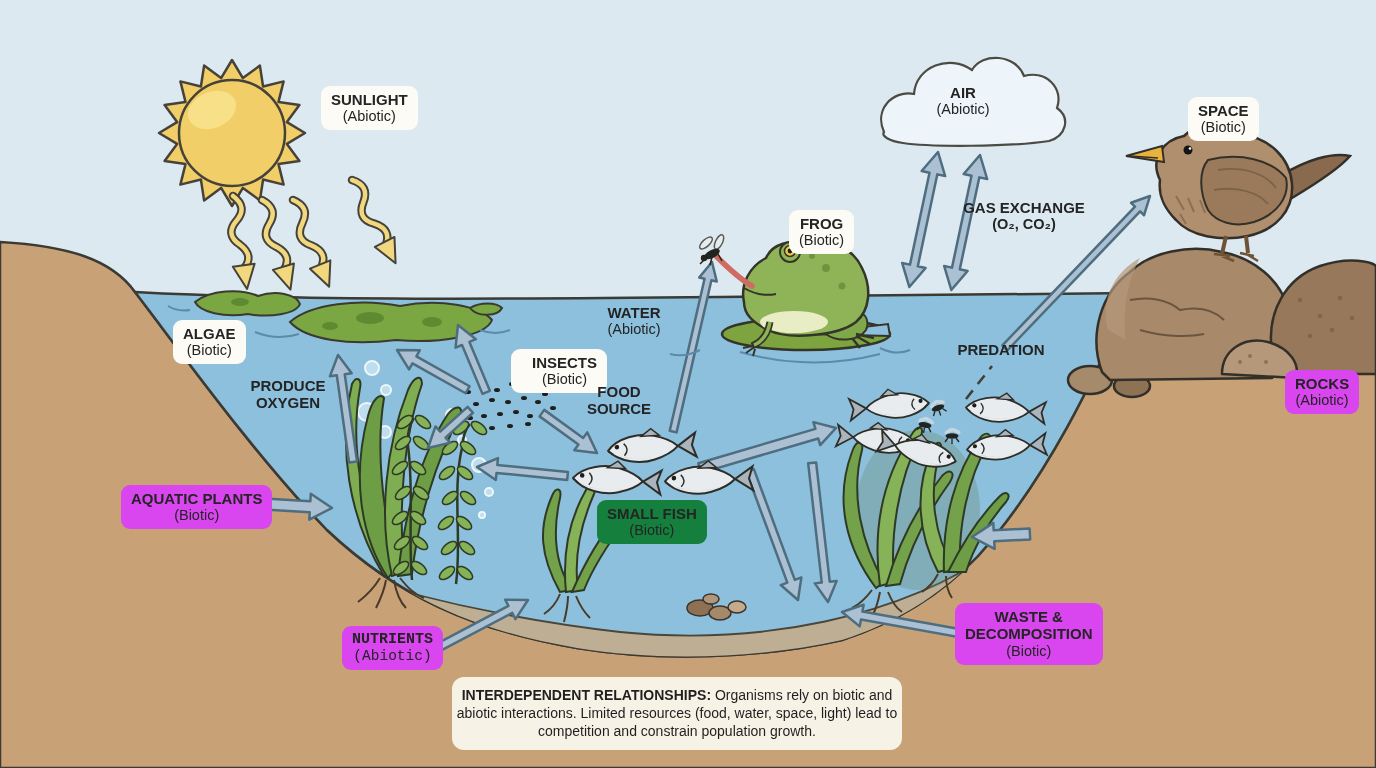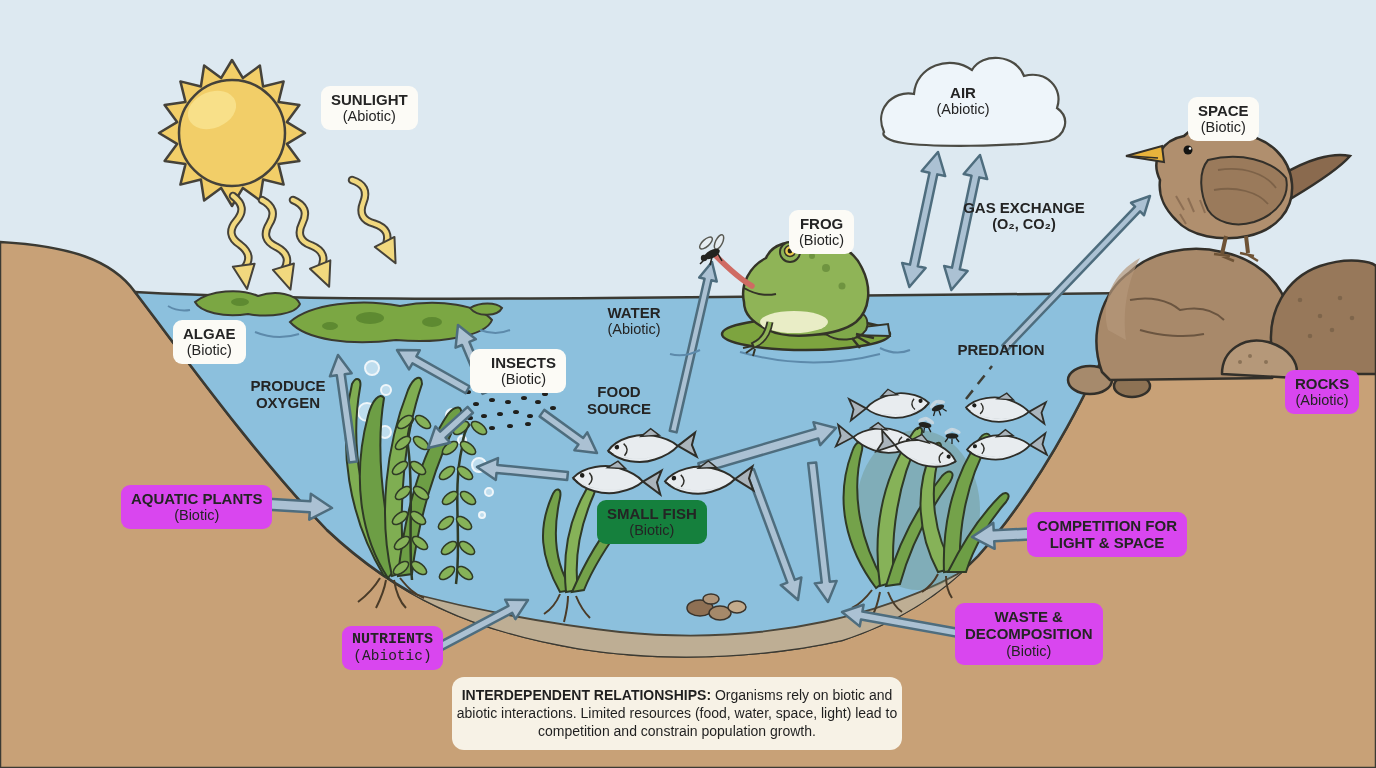--- a/index.html
+++ b/index.html
@@ -363,46 +363,41 @@
   </div>
   <div class="lbl box" style="left:173px;top:320px;">
     <span class="t">ALGAE</span>
     <span class="s">(Biotic)</span>
   </div>
   <div class="lbl nobg" style="left:288px;top:377px;">
     <span class="t">PRODUCE
 OXYGEN</span>
 
   </div>
-  <div class="lbl box" style="left:470px;top:349px;padding-left:21px;">
+  <div class="lbl box" style="left:511px;top:349px;padding-left:21px;">
     <span class="t">INSECTS</span>
     <span class="s">(Biotic)</span>
   </div>
   <div class="lbl nobg" style="left:619px;top:383px;">
     <span class="t">FOOD
 SOURCE</span>
 
   </div>
   <div class="lbl bluebox box" style="left:597px;top:500px;">
     <span class="t">SMALL FISH</span>
     <span class="s">(Biotic)</span>
   </div>
   <div class="lbl box tan" style="left:121px;top:485px;">
     <span class="t">AQUATIC PLANTS</span>
     <span class="s">(Biotic)</span>
   </div>
   <div class="lbl nobg" style="left:1001px;top:341px;">
     <span class="t">PREDATION</span>
 
   </div>
-  <div class="lbl box tan" style="left:1027px;top:512px;">
-    <span class="t">COMPETITION FOR
-LIGHT &amp; SPACE</span>
-
-  </div>
   <div class="lbl box tan" style="left:1285px;top:370px;">
     <span class="t">ROCKS</span>
     <span class="s">(Abiotic)</span>
   </div>
   <div class="lbl box tan" style="left:955px;top:603px;">
     <span class="t">WASTE &amp;
 DECOMPOSITION</span>
     <span class="s">(Biotic)</span>
   </div>
   <div class="lbl box tan" style="left:342px;top:626px;font-family:Liberation Mono, monospace;">

